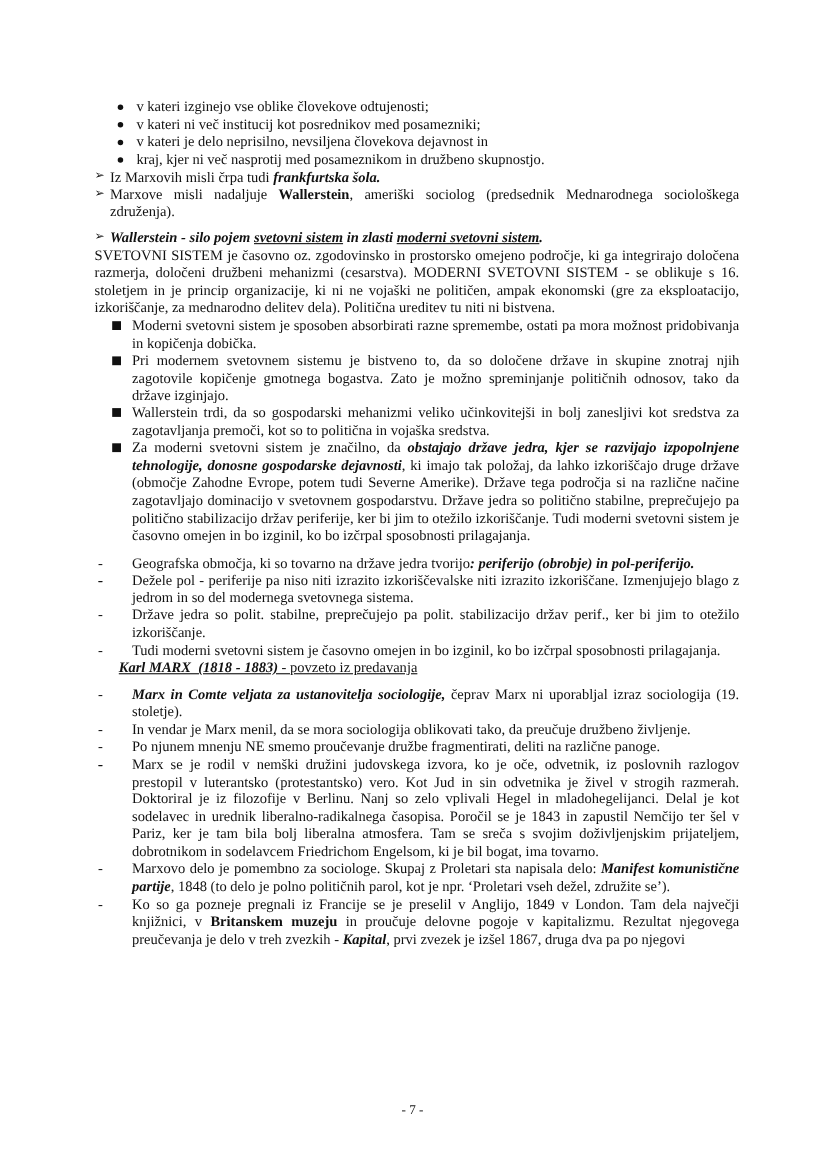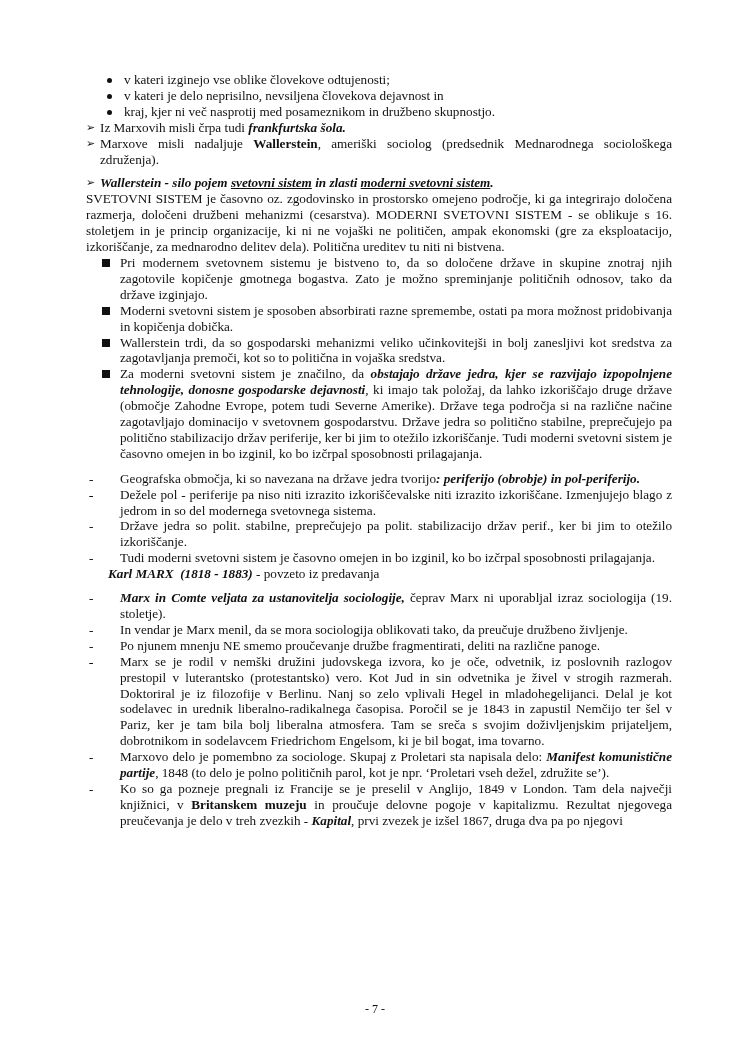--- a/index.html
+++ b/index.html
@@ -1,44 +1,45 @@
 <!DOCTYPE html>
 <html><head>
 <meta charset="utf-8">
 <style>
   html, body { margin: 0; padding: 0; background: #ffffff; }
   body {
     width: 750px; height: 1061px; overflow: hidden; position: relative;
     font-family: "Liberation Serif", serif; color: #111; font-size: 13.2px; line-height: 15.9px;
   }
-  .page { position: absolute; left: 86px; top: 72px; width: 586px; }
+  .page { position: absolute; left: 86px; top: 89px; width: 586px; }
   .j { text-align: justify; }
   .row { position: relative; }
   .b1 { padding-left: 38px; }
   .b1 .m { position: absolute; left: 21px; top: 0; }
   .dot { display:inline-block; width:5px; height:5px; border-radius:50%; background:#111; vertical-align: middle; }
   .arr { padding-left: 14px; }
   .arr .m { position: absolute; left: 0; top: 0; font-size: 11px; }
   .sq { padding-left: 34px; }
   .sq .m { position: absolute; left: 16px; top: 4px; width: 8px; height: 8px; background: #111; }
   .dash { padding-left: 34px; }
   .dash .m { position: absolute; left: 3px; top: 0; }
   .gap { height: 8px; }
   .gap2 { height: 9px; }
   u { text-decoration: underline; }
   .footer { position: absolute; top: 1002px; left: 0; width: 750px; text-align: center; font-size: 12px; }
-  .heading-k { padding-left: 22px; }
+  .heading-k { padding-left: 22px; text-decoration: underline; }
 </style>
 </head>
 <body>
 
 <div class="page">
 
   <div>
     <div class="row b1"><span class="m"><span class="dot"></span></span><span>v kateri izginejo vse oblike človekove odtujenosti;</span></div>
+    <div class="row b1"><span class="m"><span class="dot"></span></span><span>v kateri ni več institucij kot posrednikov med posamezniki;</span></div>
     <div class="row b1"><span class="m"><span class="dot"></span></span><span>v kateri je delo neprisilno, nevsiljena človekova dejavnost in</span></div>
     <div class="row b1"><span class="m"><span class="dot"></span></span><span>kraj, kjer ni več nasprotij med posameznikom in družbeno skupnostjo.</span></div>
   </div>
 
   <div class="row arr j">
     <span class="m">➢</span>
     <span>Iz Marxovih misli črpa tudi </span><b><i>frankfurtska šola.</i></b>
   </div>
   <div class="row arr j">
     <span class="m">➢</span>
@@ -46,30 +47,30 @@
   </div>
   <div class="gap"></div>
   <div class="row arr">
     <span class="m">➢</span>
     <b><i><span>Wallerstein - silo pojem </span><u>svetovni sistem</u><span> in zlasti </span><u>moderni svetovni sistem</u><span>.</span></i></b>
   </div>
 
   <div class="j">SVETOVNI SISTEM je časovno oz. zgodovinsko in prostorsko omejeno področje, ki ga integrirajo določena razmerja, določeni družbeni mehanizmi (cesarstva). MODERNI SVETOVNI SISTEM - se oblikuje s 16. stoletjem in je princip organizacije, ki ni ne vojaški ne političen, ampak ekonomski (gre za eksploatacijo, izkoriščanje, za mednarodno delitev dela). Politična ureditev tu niti ni bistvena.</div>
 
   <div>
+    <div class="row sq j"><span class="m"></span><span>Moderni svetovni sistem je sposoben absorbirati razne spremembe, ostati pa mora možnost pridobivanja in kopičenja dobička.</span></div>
     <div class="row sq j"><span class="m"></span><span>Pri modernem svetovnem sistemu je bistveno to, da so določene države in skupine znotraj njih zagotovile kopičenje gmotnega bogastva. Zato je možno spreminjanje političnih odnosov, tako da države izginjajo.</span></div>
-    <div class="row sq j"><span class="m"></span><span>Moderni svetovni sistem je sposoben absorbirati razne spremembe, ostati pa mora možnost pridobivanja in kopičenja dobička.</span></div>
     <div class="row sq j"><span class="m"></span><span>Wallerstein trdi, da so gospodarski mehanizmi veliko učinkovitejši in bolj zanesljivi kot sredstva za zagotavljanja premoči, kot so to politična in vojaška sredstva.</span></div>
     <div class="row sq j"><span class="m"></span><span>Za moderni svetovni sistem je značilno, da </span><b><i>obstajajo države jedra, kjer se razvijajo izpopolnjene tehnologije, donosne gospodarske dejavnosti</i></b><span>, ki imajo tak položaj, da lahko izkoriščajo druge države (območje Zahodne Evrope, potem tudi Severne Amerike). Države tega področja si na različne načine zagotavljajo dominacijo v svetovnem gospodarstvu. Države jedra so politično stabilne, preprečujejo pa politično stabilizacijo držav periferije, ker bi jim to otežilo izkoriščanje. Tudi moderni svetovni sistem je časovno omejen in bo izginil, ko bo izčrpal sposobnosti prilagajanja.</span></div>
   </div>
 
   <div class="gap2"></div>
 
   <div>
-    <div class="row dash j"><span class="m">-</span><span>Geografska območja, ki so navezana na države jedra tvorijo</span><b><i>: periferijo (obrobje) in pol-periferijo.</i></b></div>
+    <div class="row dash j"><span class="m">-</span><span>Geografska območja, ki so tovarno na države jedra tvorijo</span><b><i>: periferijo (obrobje) in pol-periferijo.</i></b></div>
     <div class="row dash j"><span class="m">-</span></div>
     <div class="row dash j"><span class="m">-</span><span>Dežele pol - periferije pa niso niti izrazito izkoriščevalske niti izrazito izkoriščane. Izmenjujejo blago z jedrom in so del modernega svetovnega sistema.</span></div>
     <div class="row dash j"><span class="m">-</span><span>Države jedra so polit. stabilne, preprečujejo pa polit. stabilizacijo držav perif., ker bi jim to otežilo izkoriščanje.</span></div>
     <div class="row dash j"><span class="m">-</span><span>Tudi moderni svetovni sistem je časovno omejen in bo izginil, ko bo izčrpal sposobnosti prilagajanja.</span></div>
   </div>
 
   <div class="heading-k">
     <b><i style="white-space:pre">Karl MARX  (1818 - 1883)</i></b><span> - povzeto iz predavanja</span>
   </div>
 

